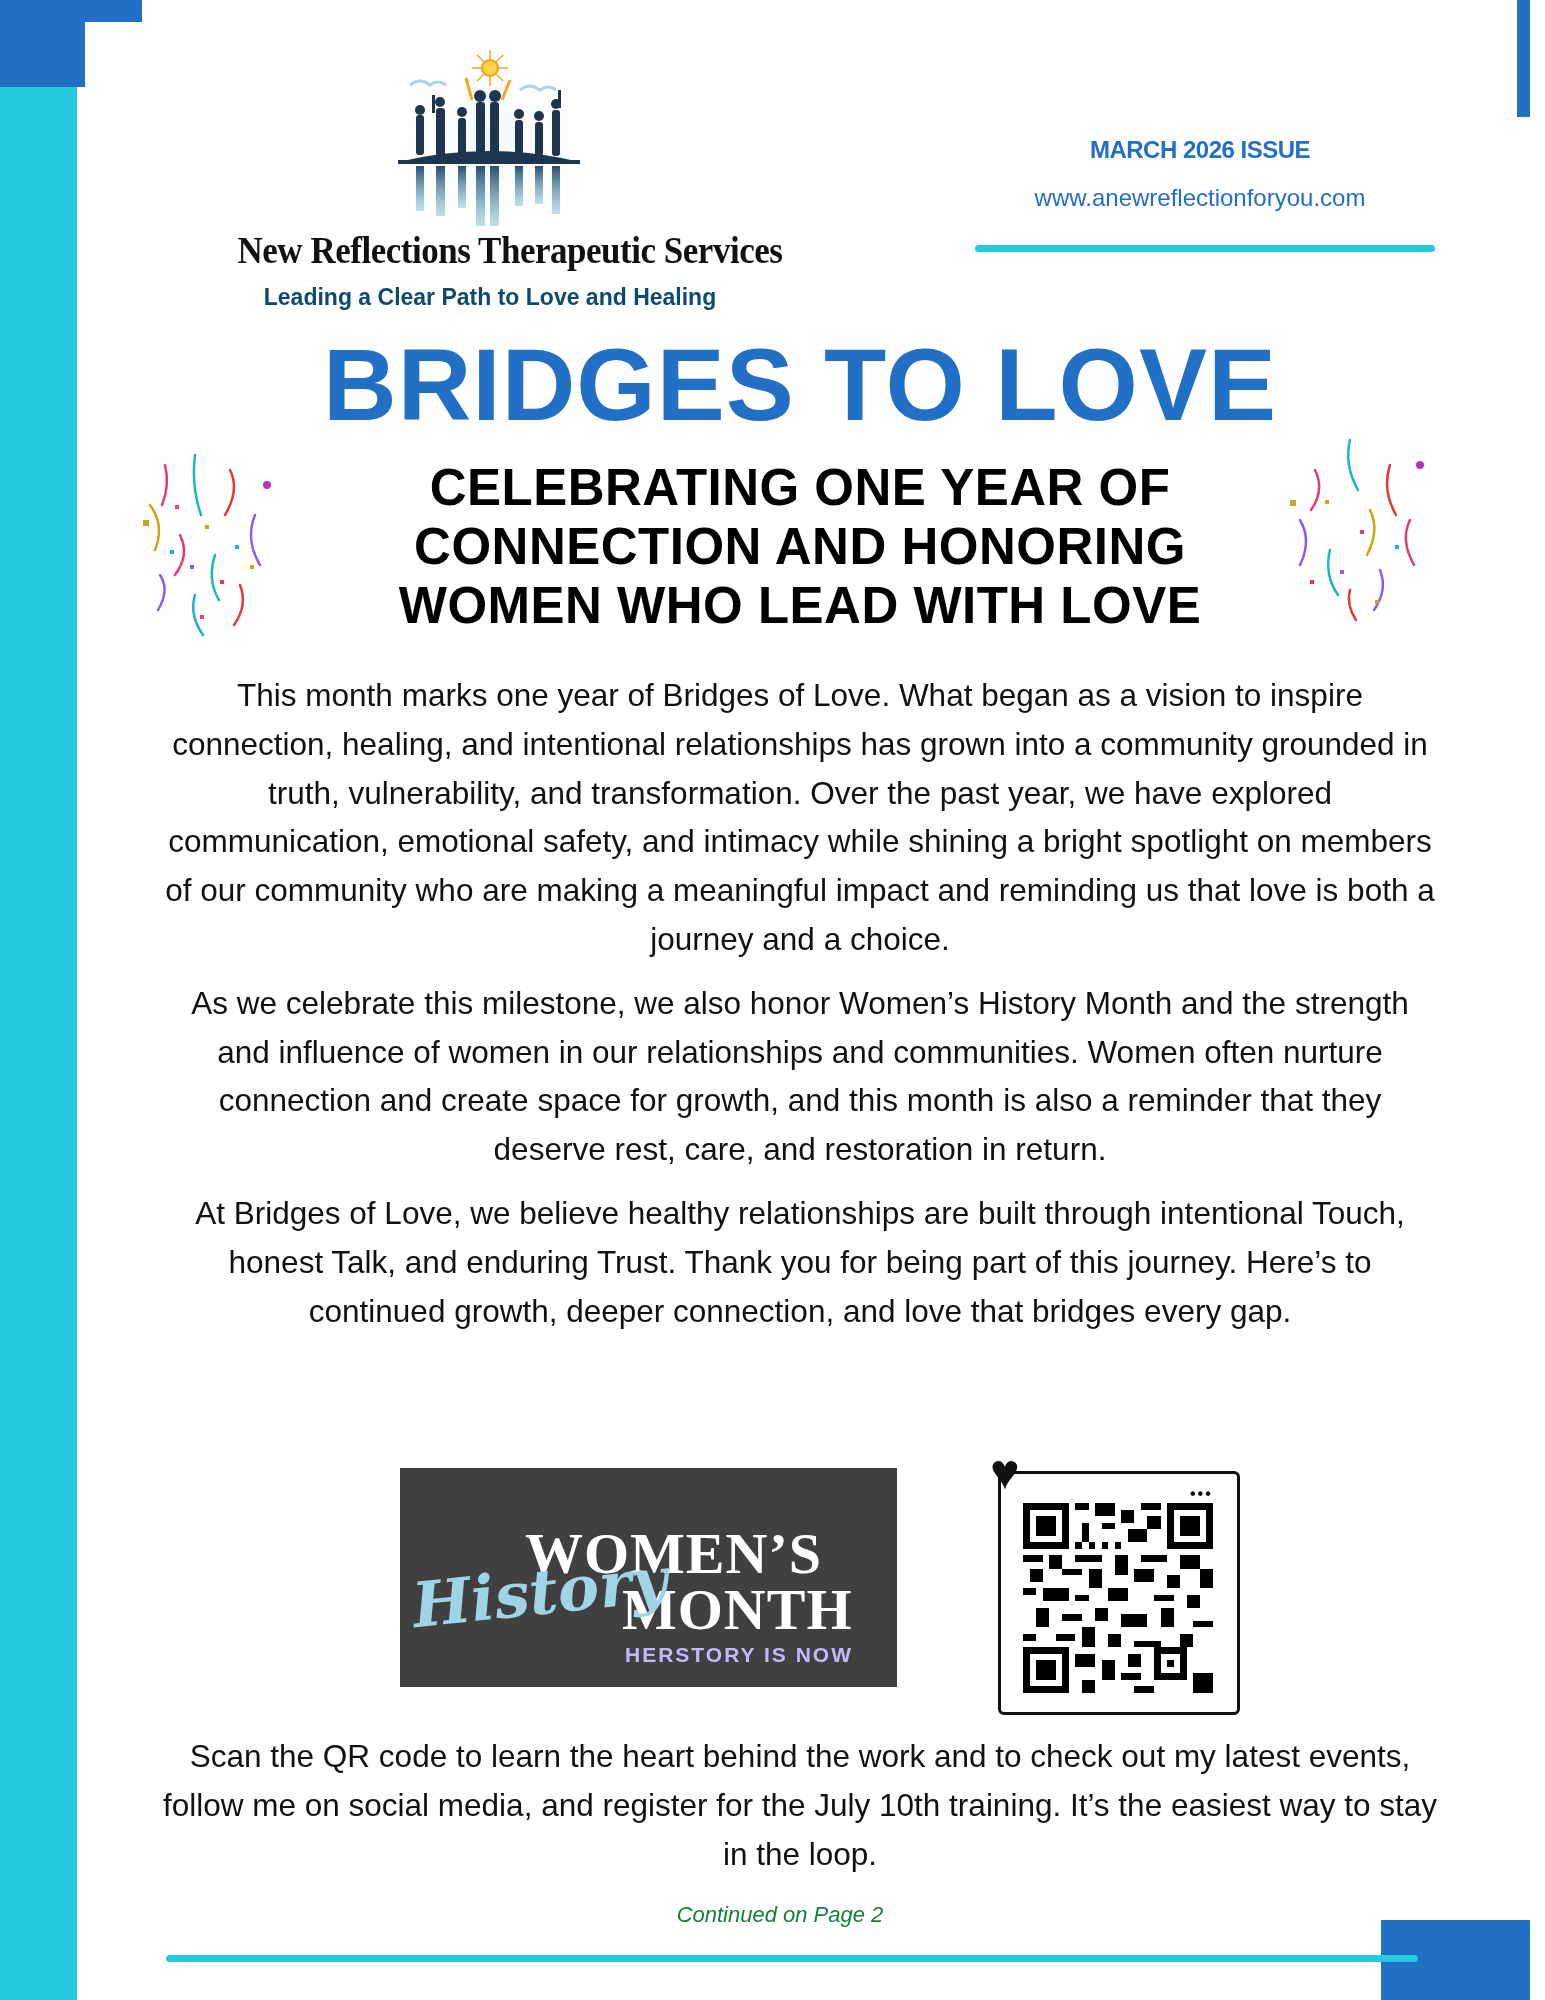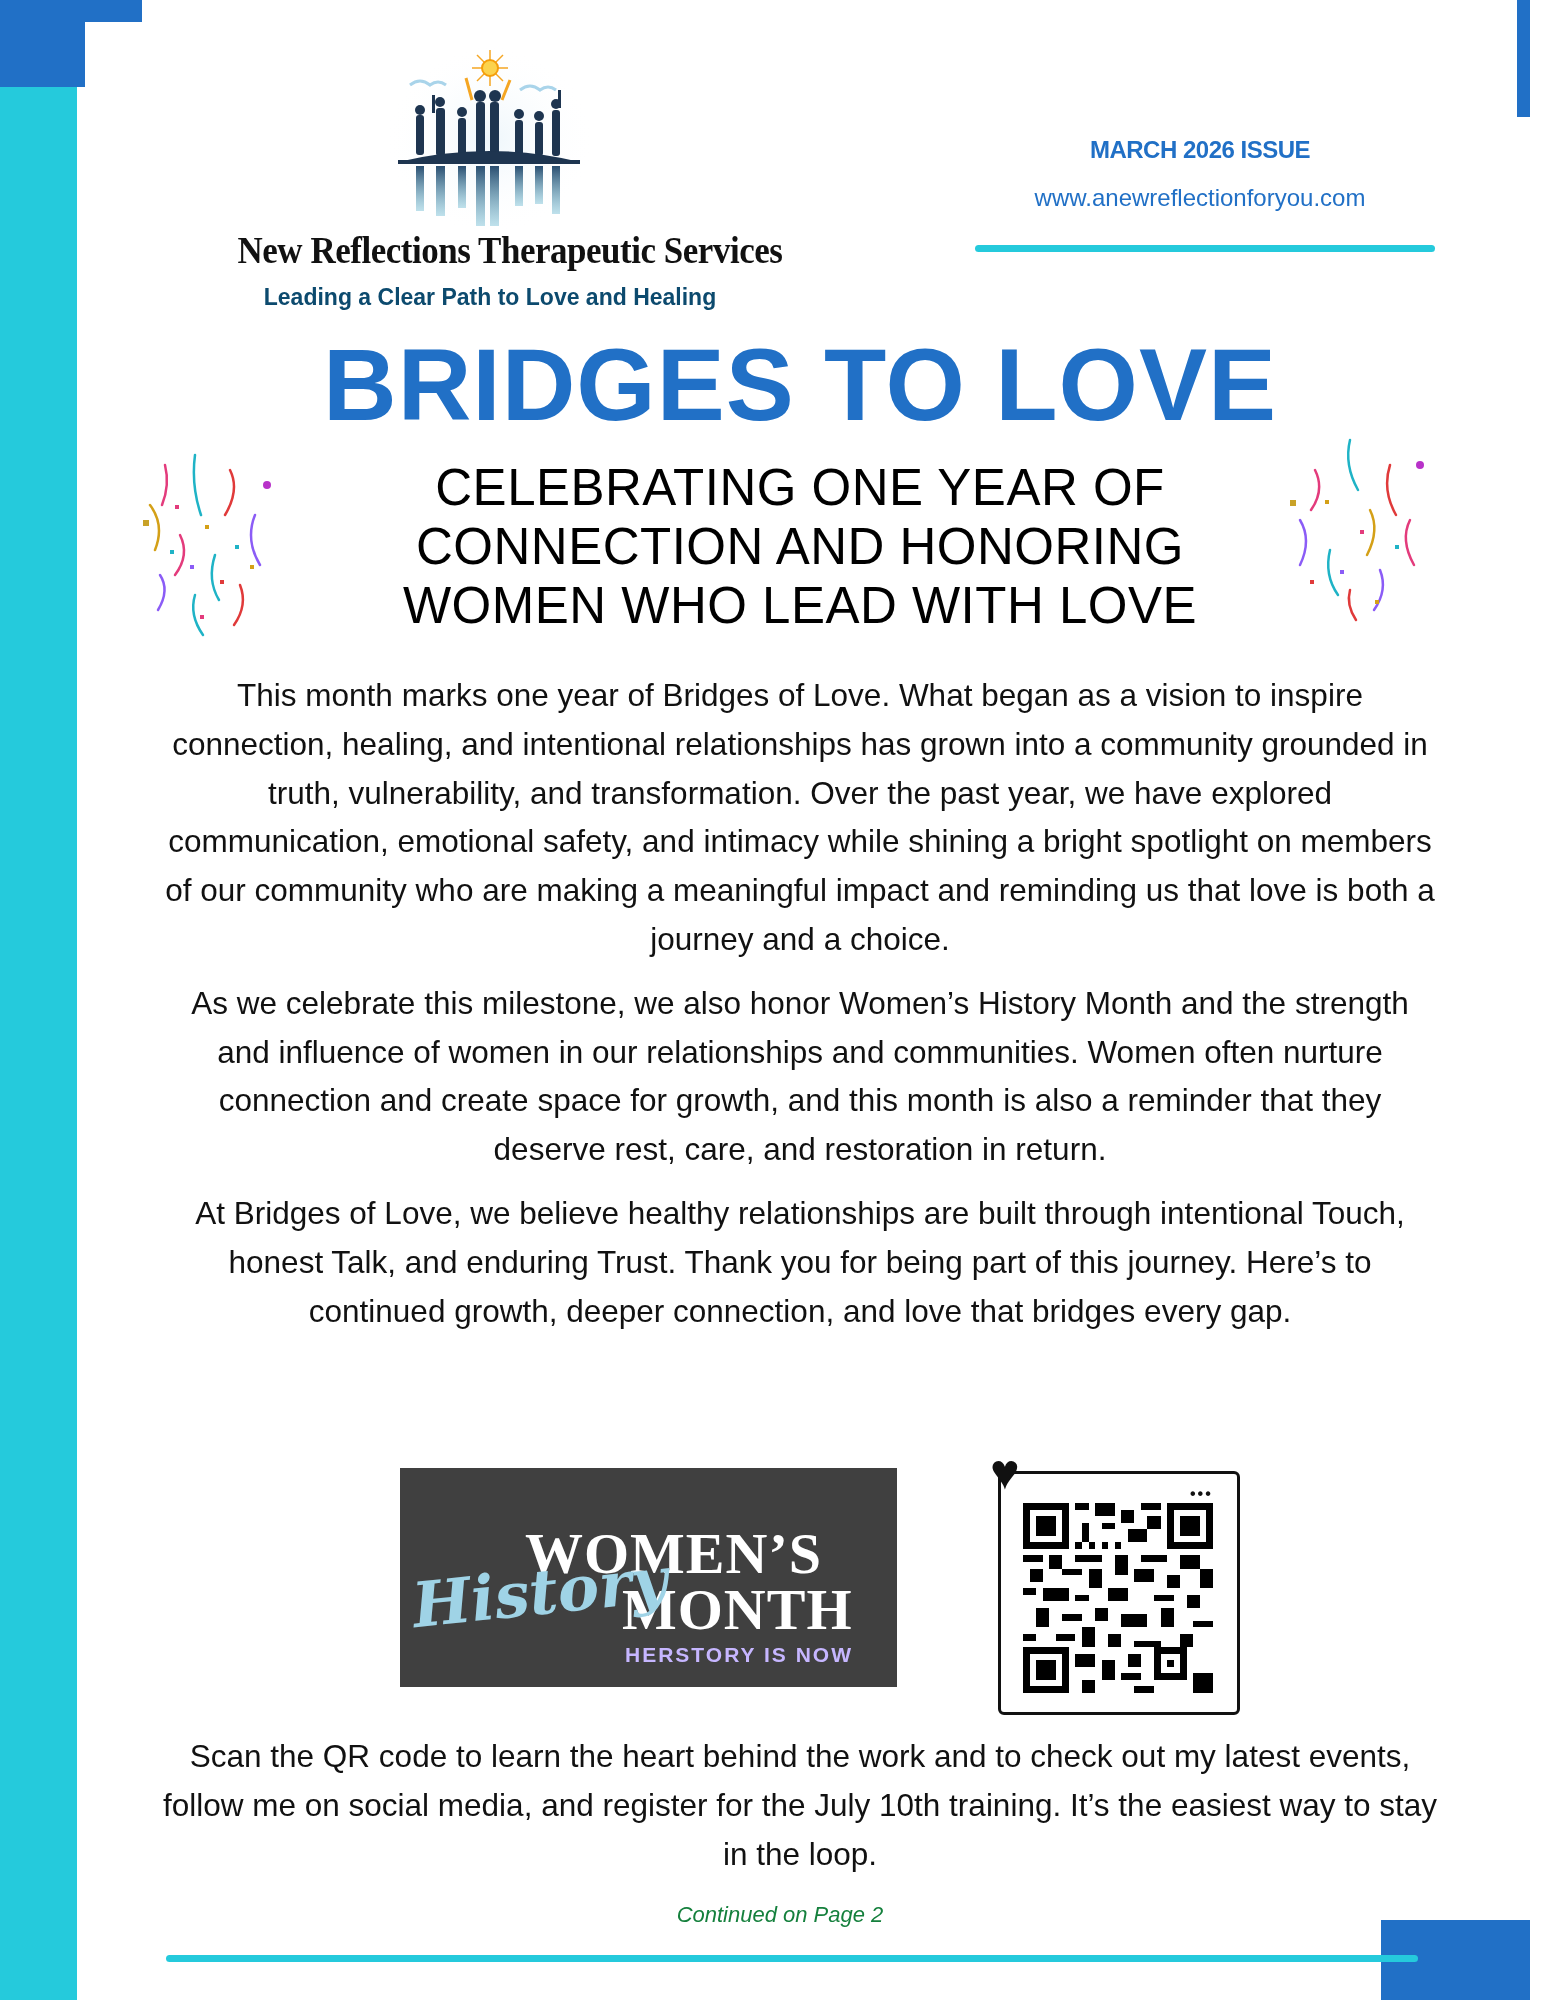--- a/index.html
+++ b/index.html
@@ -14,21 +14,21 @@
   .line-bottom { left:166px; top:1955px; width:1252px; height:7px; border-radius:4px; background:#25cadc; z-index:2; }
 
   .logo { left:380px; top:40px; width:220px; height:195px; }
   .org-name { left:150px; top:228px; width:720px; text-align:center; font-family:"Liberation Serif", serif; font-size:38px; font-weight:bold; letter-spacing:-0.5px; color:#111; transform:scaleX(0.92); }
   .tagline { left:170px; top:284px; width:640px; text-align:center; font-size:23px; font-weight:bold; color:#0c4a6e; }
 
   .issue { left:960px; top:136px; width:480px; text-align:center; font-size:24px; font-weight:bold; color:#2170c6; letter-spacing:-0.5px; }
   .url { left:960px; top:184px; width:480px; text-align:center; font-size:24px; color:#2170c6; }
 
   .headline { left:150px; top:330px; width:1300px; text-align:center; font-size:102px; font-weight:bold; color:#2170c6; letter-spacing:1px; line-height:110px; }
-  .subhead { left:300px; top:458px; width:1000px; text-align:center; font-size:51px; font-weight:normal; line-height:59px; color:#000; letter-spacing:0.5px; }
+  .subhead { left:300px; top:458px; width:1000px; text-align:center; font-size:51px; font-weight:bold; line-height:59px; color:#000; letter-spacing:0.5px; }
 
   .confetti { width:150px; height:200px; }
   .confetti-l { left:135px; top:445px; }
   .confetti-r { left:1280px; top:430px; }
 
   .body-text { left:150px; top:656px; width:1300px; text-align:center; font-size:31.5px; line-height:48.8px; color:#111; }
   .body-text p { margin:15px; }
 
   .whm { left:400px; top:1468px; width:497px; height:219px; background:#404040; overflow:hidden; }
   .whm .womens { position:absolute; left:125px; top:52px; font-family:"Liberation Serif", serif; font-weight:bold; font-size:58px; color:#fff; letter-spacing:1px; }

